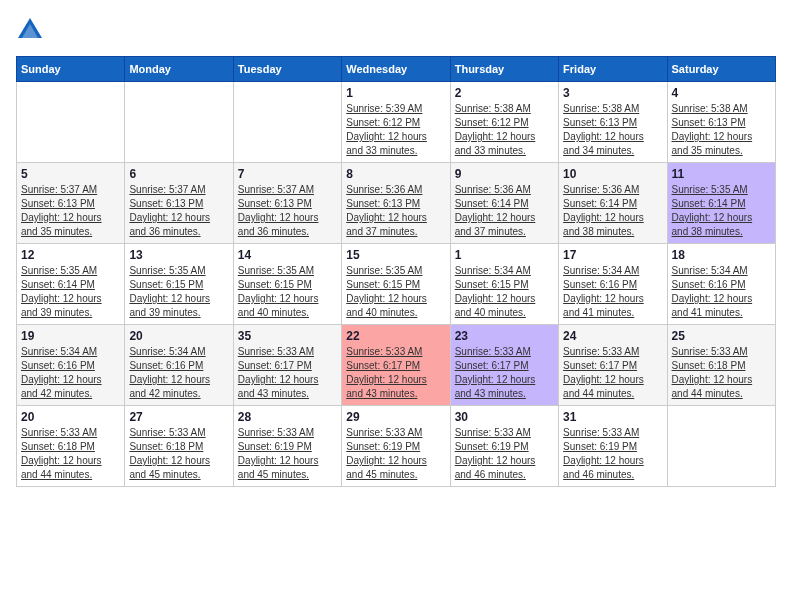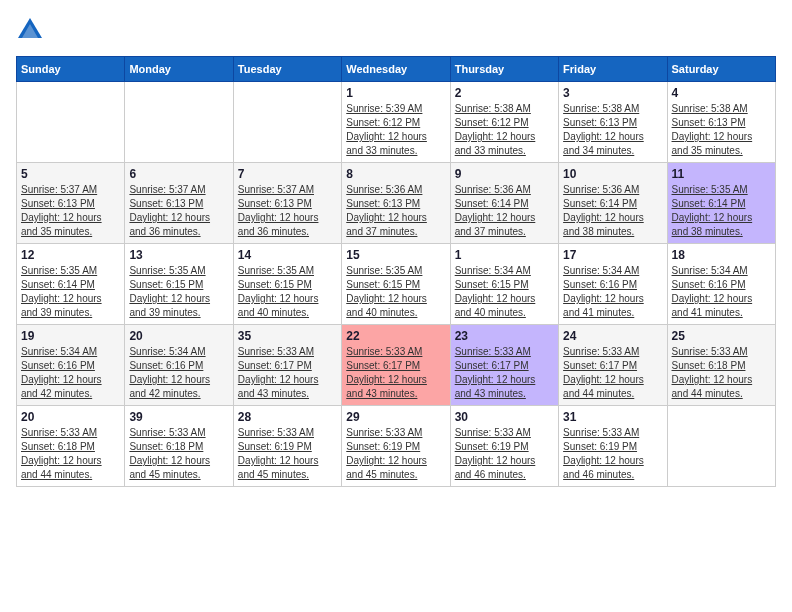--- a/index.html
+++ b/index.html
@@ -315,21 +315,21 @@
       </tr>
       <tr>
         <td>
           <div class="day-number">20</div>
           <div class="day-info" style="white-space: pre-line;">Sunrise: 5:33 AM
 Sunset: 6:18 PM
 Daylight: 12 hours
 and 44 minutes.</div>
         </td>
         <td>
-          <div class="day-number">39</div>
+          <div class="day-number">27</div>
           <div class="day-info" style="white-space: pre-line;">Sunrise: 5:33 AM
 Sunset: 6:18 PM
 Daylight: 12 hours
 and 45 minutes.</div>
         </td>
         <td>
           <div class="day-number">28</div>
           <div class="day-info" style="white-space: pre-line;">Sunrise: 5:33 AM
 Sunset: 6:19 PM
 Daylight: 12 hours

